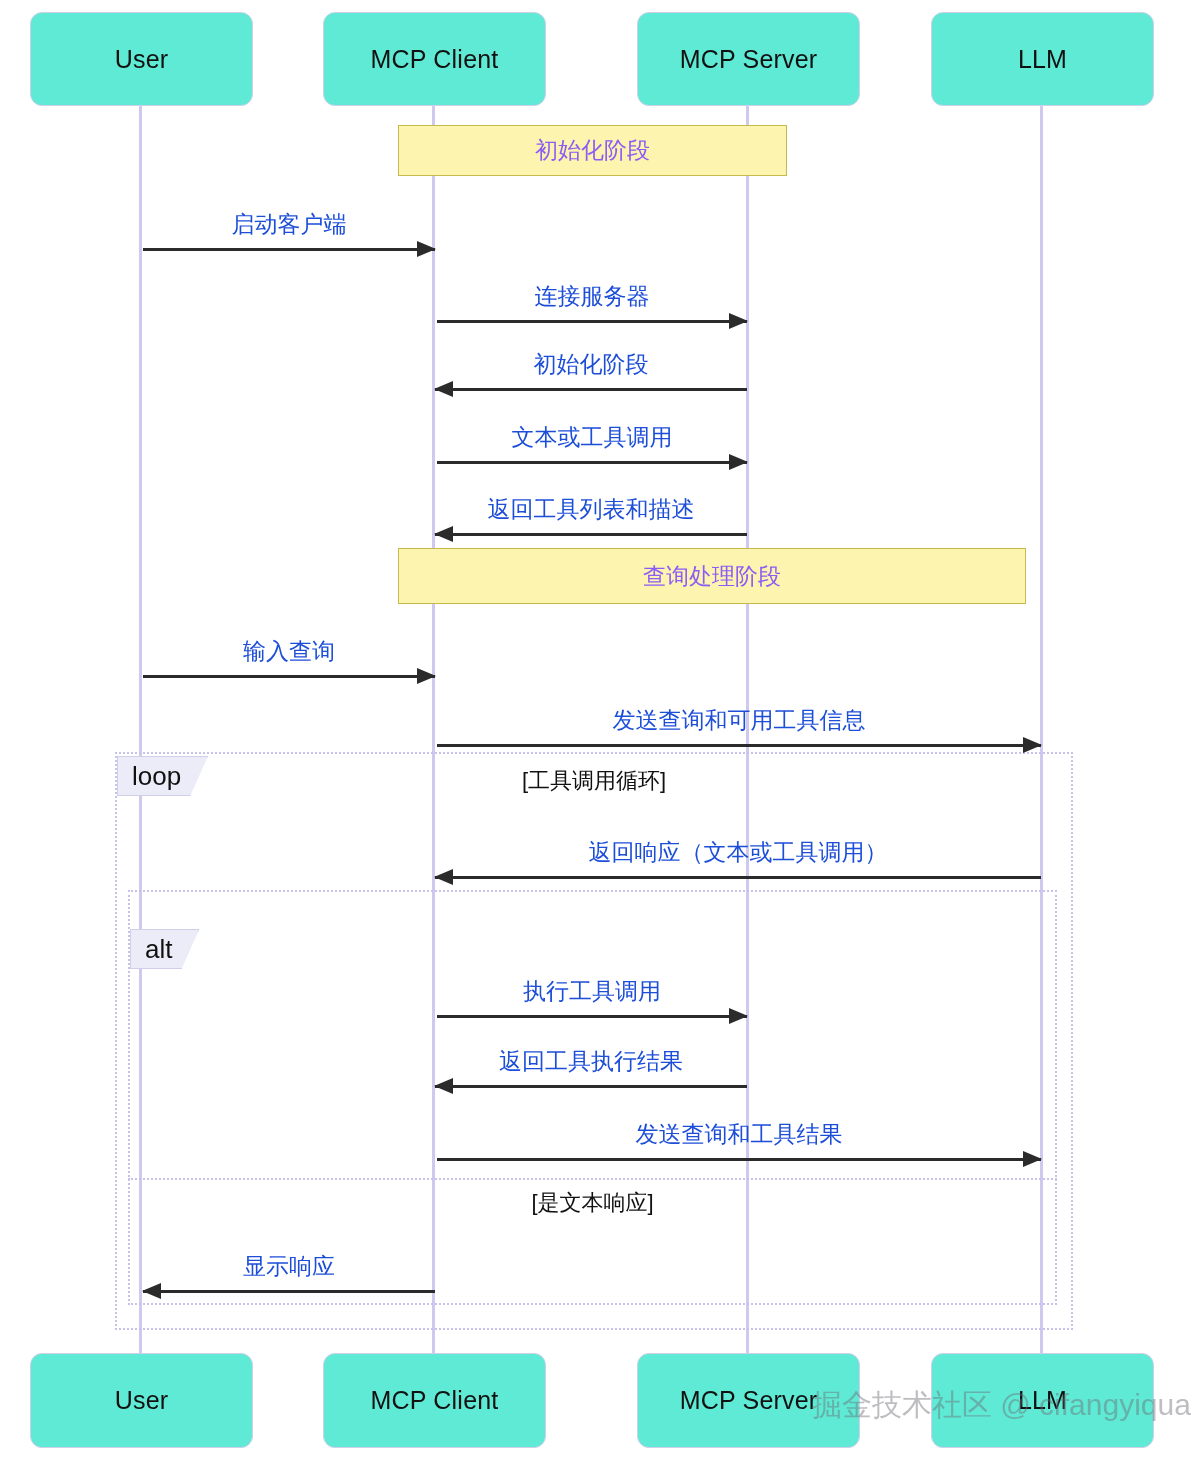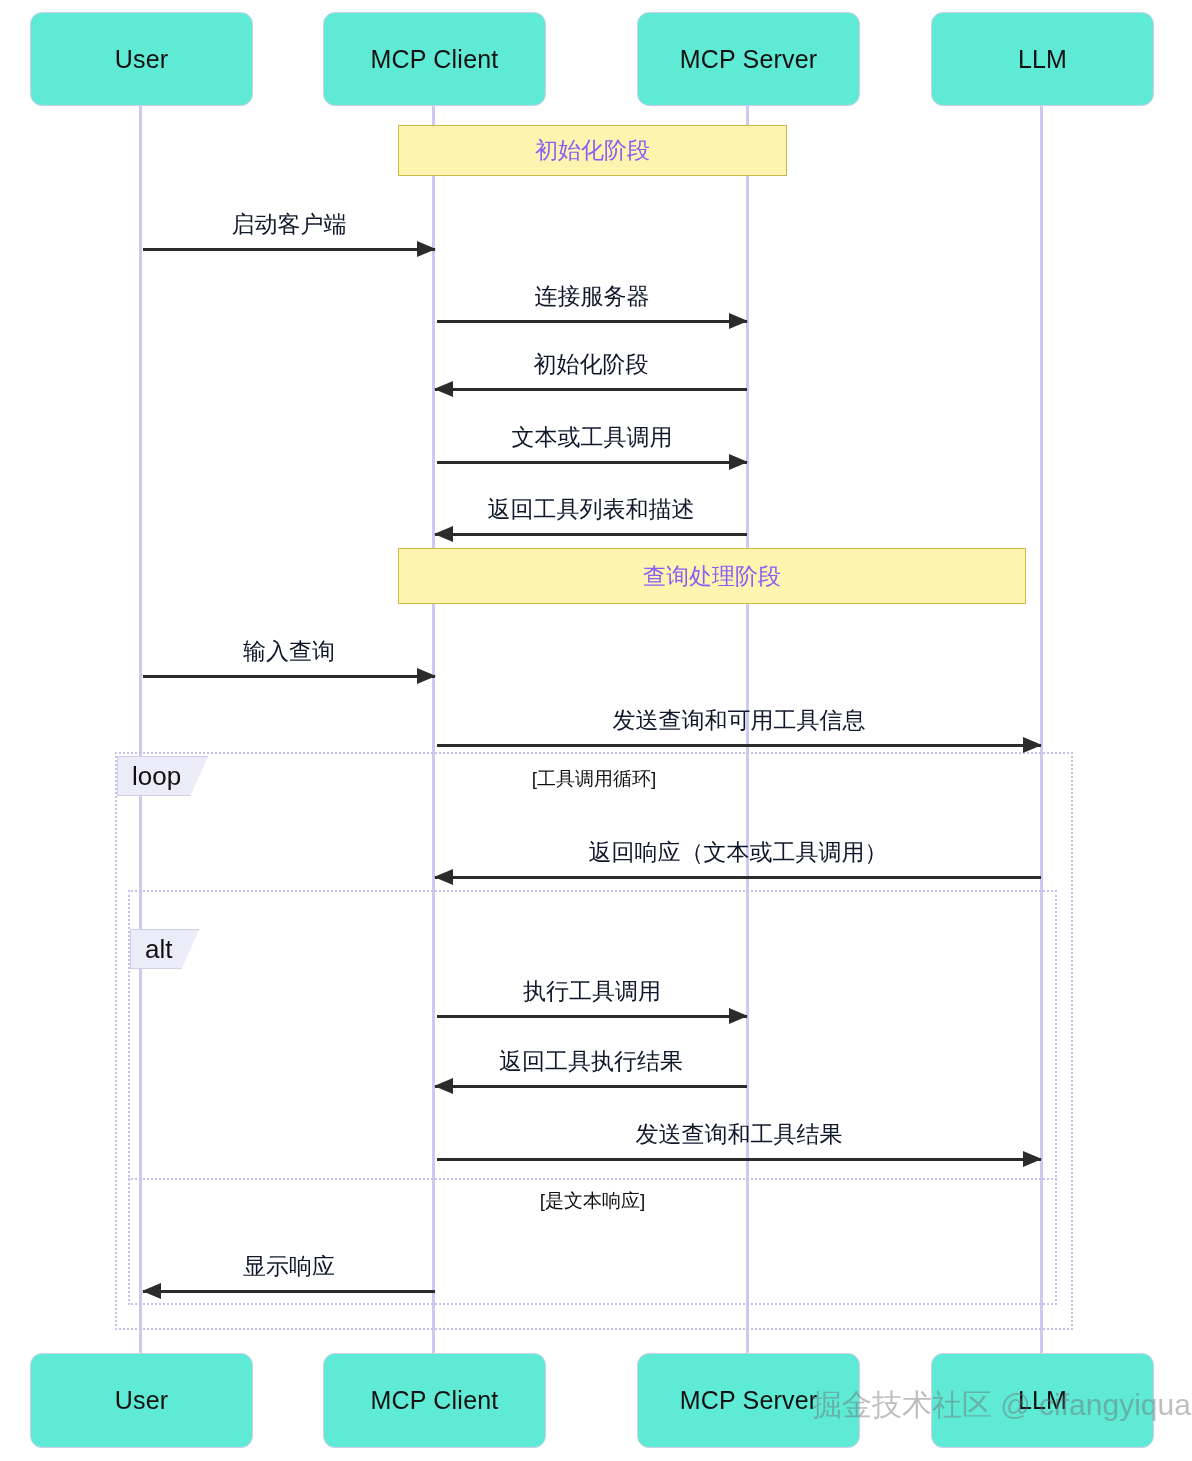--- a/index.html
+++ b/index.html
@@ -68,21 +68,21 @@
     border-top:8.5px solid transparent;
     border-bottom:8.5px solid transparent;
   }
   .msg.right .head{right:-1px;border-left:19px solid #2b2b2b;}
   .msg.left  .head{left:-1px; border-right:19px solid #2b2b2b;}
   .msg .label{
     position:absolute;
     bottom:12px;
     left:0;right:0;
     text-align:center;
-    color:#0f172a;
+    color:#1d4ed8;
     font-size:23px;
     white-space:nowrap;
     line-height:1;
   }
 
   
   .frag{
     position:absolute;
     box-sizing:border-box;
     border:2px dotted #C7C2EC;
@@ -102,21 +102,21 @@
     padding-left:14px;
     padding-right:26px;
     -webkit-clip-path:polygon(0 0,100% 0,calc(100% - 18px) 100%,0 100%);
     clip-path:polygon(0 0,100% 0,calc(100% - 18px) 100%,0 100%);
     z-index:8;
   }
   .frag-title{
     position:absolute;
     text-align:center;
     color:#111;
-    font-size:19px;
+    font-size:22px;
     white-space:nowrap;
     z-index:8;
   }
   .frag-divider{
     position:absolute;
     height:0;
     border-top:2px dotted #C7C2EC;
     z-index:2;
   }
 

